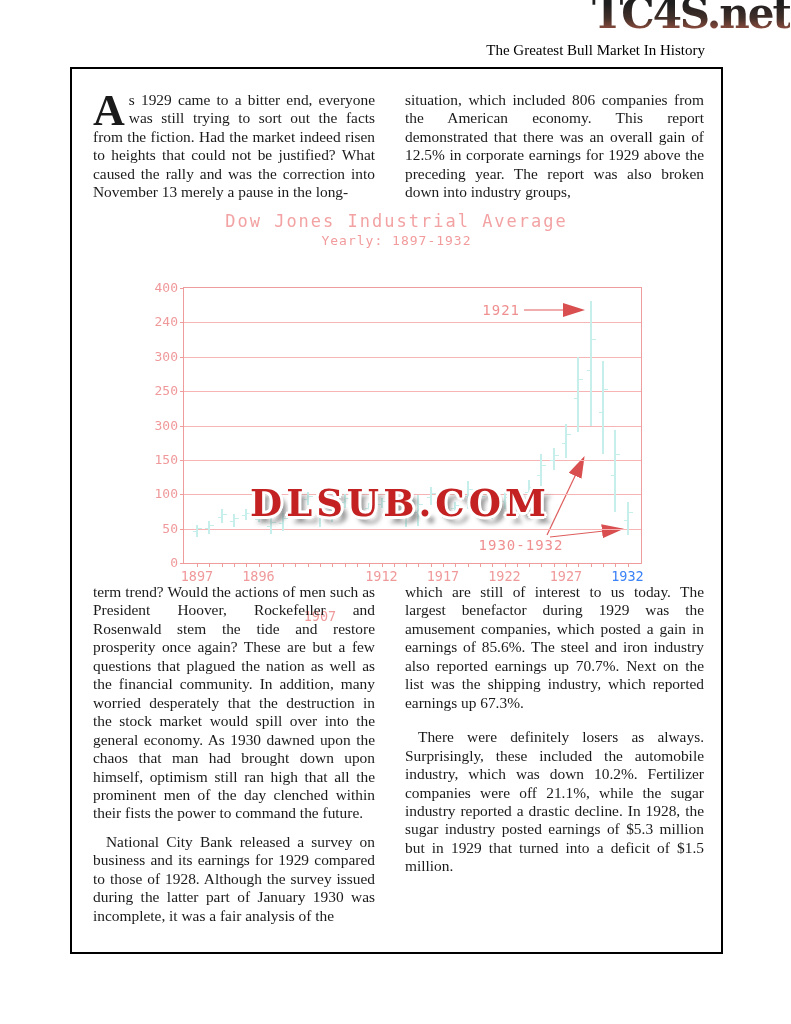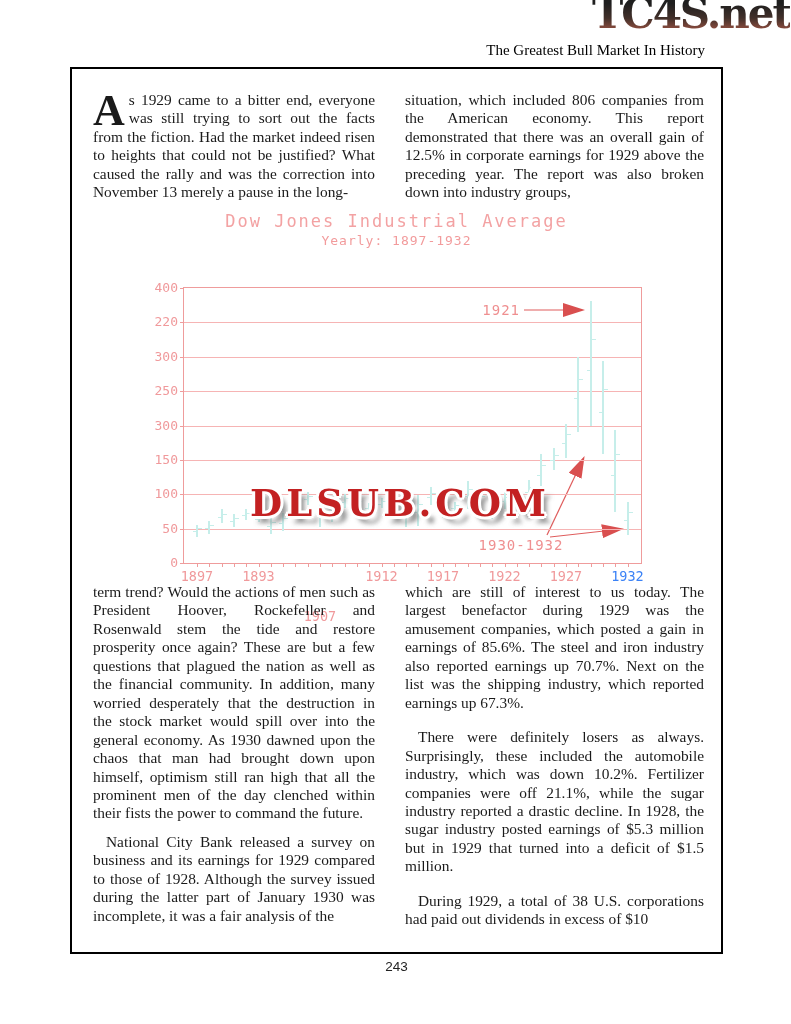--- a/index.html
+++ b/index.html
@@ -114,21 +114,21 @@
         <div class="ytick" style="top: 137.5px; background: rgb(239, 156, 156);"></div>
         <div class="ylabel" style="top: 129.5px; color: rgb(240, 153, 155);">300</div>
         <div class="gridline" style="top: 103.125px; background: rgb(246, 180, 180);"></div>
         <div class="ytick" style="top: 103.125px; background: rgb(239, 156, 156);"></div>
         <div class="ylabel" style="top: 95.125px; color: rgb(240, 153, 155);">250</div>
         <div class="gridline" style="top: 68.75px; background: rgb(246, 180, 180);"></div>
         <div class="ytick" style="top: 68.75px; background: rgb(239, 156, 156);"></div>
         <div class="ylabel" style="top: 60.75px; color: rgb(240, 153, 155);">300</div>
         <div class="gridline" style="top: 34.375px; background: rgb(246, 180, 180);"></div>
         <div class="ytick" style="top: 34.375px; background: rgb(239, 156, 156);"></div>
-        <div class="ylabel" style="top: 26.375px; color: rgb(240, 153, 155);">220</div>
+        <div class="ylabel" style="top: 26.375px; color: rgb(240, 153, 155);">240</div>
         <div class="ytick" style="top: 0px; background: rgb(239, 156, 156);"></div>
         <div class="ylabel" style="top: -8px; color: rgb(240, 153, 155);">400</div>
         <div class="xtick" style="left: 13px; background: rgb(239, 156, 156);"></div>
         <div class="xtick" style="left: 25.3px; background: rgb(239, 156, 156);"></div>
         <div class="xtick" style="left: 37.6px; background: rgb(239, 156, 156);"></div>
         <div class="xtick" style="left: 49.9px; background: rgb(239, 156, 156);"></div>
         <div class="xtick" style="left: 62.2px; background: rgb(239, 156, 156);"></div>
         <div class="xtick" style="left: 74.5px; background: rgb(239, 156, 156);"></div>
         <div class="xtick" style="left: 86.8px; background: rgb(239, 156, 156);"></div>
         <div class="xtick" style="left: 99.1px; background: rgb(239, 156, 156);"></div>
@@ -154,21 +154,21 @@
         <div class="xtick" style="left: 345.1px; background: rgb(239, 156, 156);"></div>
         <div class="xtick" style="left: 357.4px; background: rgb(239, 156, 156);"></div>
         <div class="xtick" style="left: 369.7px; background: rgb(239, 156, 156);"></div>
         <div class="xtick" style="left: 382px; background: rgb(239, 156, 156);"></div>
         <div class="xtick" style="left: 394.3px; background: rgb(239, 156, 156);"></div>
         <div class="xtick" style="left: 406.6px; background: rgb(239, 156, 156);"></div>
         <div class="xtick" style="left: 418.9px; background: rgb(239, 156, 156);"></div>
         <div class="xtick" style="left: 431.2px; background: rgb(239, 156, 156);"></div>
         <div class="xtick" style="left: 443.5px; background: rgb(239, 156, 156);"></div>
         <div class="xlabel" style="left: 13px; color: rgb(240, 153, 155);">1897</div>
-        <div class="xlabel" style="left: 74.5px; color: rgb(240, 153, 155);">1893</div>
+        <div class="xlabel" style="left: 74.5px; color: rgb(240, 153, 155);">1896</div>
         <div class="xlabel" style="left: 136px; color: rgb(240, 153, 155); margin-top: 40px;">1907</div>
         <div class="xlabel" style="left: 197.5px; color: rgb(240, 153, 155);">1912</div>
         <div class="xlabel" style="left: 259px; color: rgb(240, 153, 155);">1917</div>
         <div class="xlabel" style="left: 320.5px; color: rgb(240, 153, 155);">1922</div>
         <div class="xlabel" style="left: 382px; color: rgb(240, 153, 155);">1927</div>
         <div class="xlabel" style="left: 443.5px; color: #3b82f6;">1932</div>
         <div class="bar" style="left: 12px; top: 236.5px; height: 12.375px; background: rgb(198, 238, 234);"></div>
         <div class="bar-tick" style="left: 9px; top: 243.306px; background: rgb(198, 238, 234);"></div>
         <div class="bar-tick" style="left: 14px; top: 240.213px; background: rgb(198, 238, 234);"></div>
         <div class="bar" style="left: 24.3px; top: 233.062px; height: 13.0625px; background: rgb(198, 238, 234);"></div>
@@ -281,21 +281,19 @@
     <div class="watermark">DLSUB.COM</div>
 
     <div class="col bottom-left">
       <p>term trend?  Would the actions of men such as President Hoover, Rockefeller and Rosenwald stem the tide and restore prosperity once again?   These are but a few questions that plagued the nation as well as the financial community.  In addition, many worried desperately that the destruction in the stock market would spill over into the general economy.  As 1930 dawned upon the chaos that man had brought down upon himself, optimism still ran high that all the prominent men of the day clenched within their fists the power to command the future.</p>
       <p class="ind">National City Bank released a survey on business and its earnings for 1929 compared to those of 1928.  Although the survey issued during the latter part of January 1930 was incomplete, it was a fair analysis of the</p>
     </div>
 
     <div class="col bottom-right">
       <p>which are still of interest to us today.  The largest benefactor during 1929 was the amusement companies, which posted a gain in earnings of 85.6%.  The steel and iron industry also reported earnings up 70.7%. Next on the list was the shipping industry, which reported earnings up 67.3%.</p>
       <p class="ind">There were definitely losers as always. Surprisingly, these included the automobile industry, which was down 10.2%.  Fertilizer companies were off 21.1%, while the sugar industry reported a drastic decline.  In 1928, the sugar industry posted earnings of $5.3 million but in 1929 that turned into a deficit of $1.5 million.</p>
-      <p class="ind">During 1929, a total of 38 U.S. corporations had paid out dividends in excess of $10</p>
     </div>
 
   </div>
 
-  <div class="page-num">243</div>
   <div class="logo-bottom">TradersXtreme.com</div>
 
 </div>
 
 </body></html>

